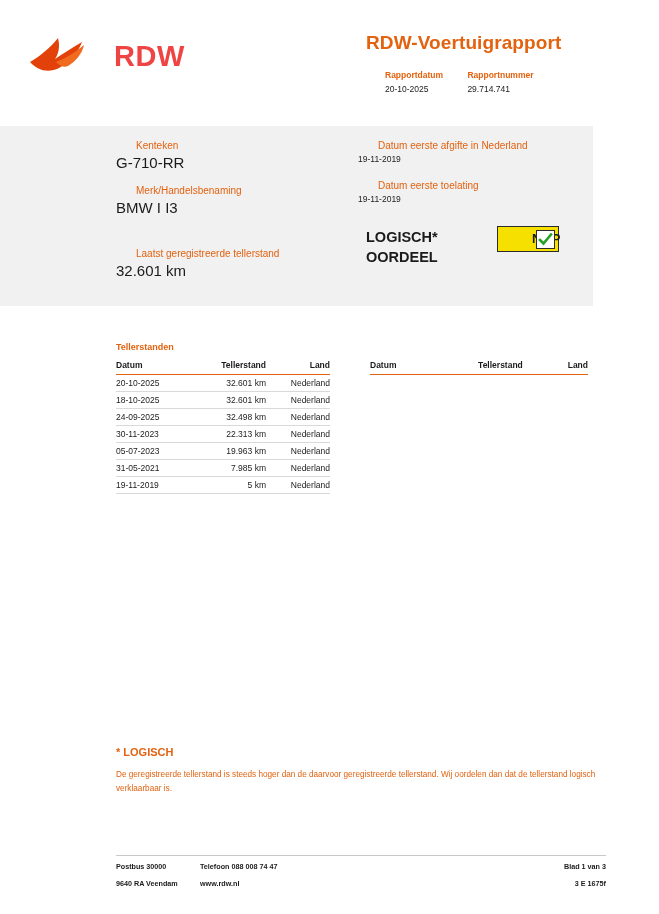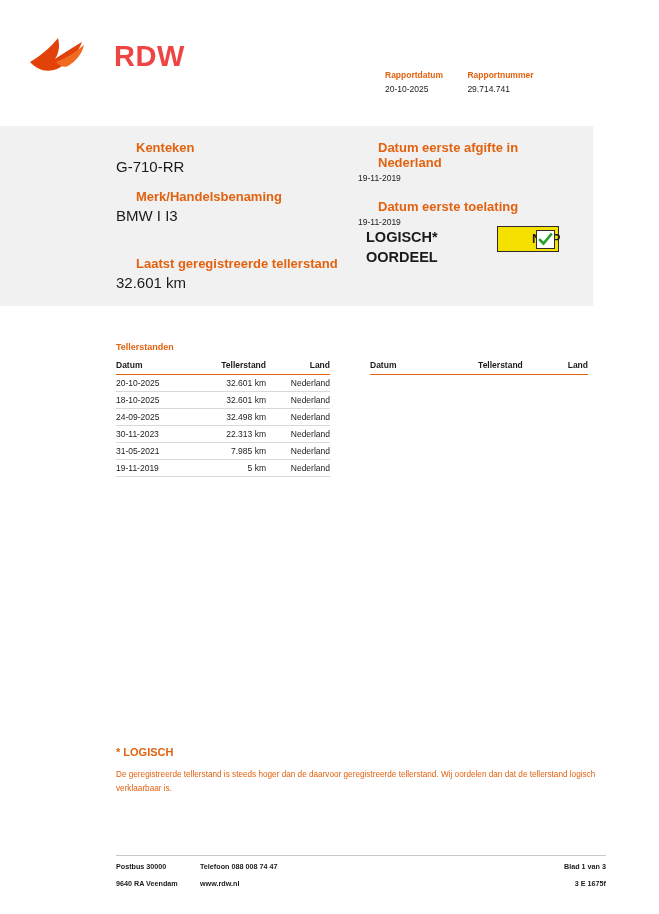--- a/index.html
+++ b/index.html
@@ -97,22 +97,22 @@
     width: 240px;
   }
   .band-right {
     position: absolute;
     left: 358px;
     top: 14px;
     width: 220px;
   }
   .fieldlabel {
     color: #e2620f;
-    font-weight: bold;
-    font-size: 13px;
+    font-weight: normal;
+    font-size: 10px;
     margin-bottom: 3px;
     padding-left: 20px;
   }
   .fieldvalue {
     font-size: 15px;
     color: #1b1b1b;
     margin-bottom: 14px;
   }
   .fieldvalue.small {
     font-size: 8.5px;
@@ -254,20 +254,21 @@
     <div class="logo-wrap">
       <div class="logo-mark">
         <svg width="78" height="44" viewBox="0 0 78 44">
           <path d="M4 30 C14 24 24 16 32 6 C34 14 33 21 29 27 C38 21 47 15 56 10 C52 21 44 30 33 36 C23 41 12 39 4 30 Z" fill="#e2420a"></path>
           <path d="M30 30 C40 26 50 20 58 13 C56 22 50 29 42 34 C38 36 34 34 30 30 Z" fill="#f06a20"></path>
         </svg>
       </div>
       <div class="logo-text">RDW</div>
     </div>
 
+    <div class="report-title">RDW-Voertuigrapport</div>
 
     <div class="meta-block">
       <div class="meta-col first">
         <div class="meta-label">Rapportdatum</div>
         <div class="meta-value">20-10-2025</div>
       </div>
       <div class="meta-col">
         <div class="meta-label">Rapportnummer</div>
         <div class="meta-value">29.714.741</div>
       </div>
@@ -333,20 +334,25 @@
           <td class="c-date">24-09-2025</td>
           <td class="c-read">32.498 km</td>
           <td class="c-land">Nederland</td>
         </tr>
         <tr>
           <td class="c-date">30-11-2023</td>
           <td class="c-read">22.313 km</td>
           <td class="c-land">Nederland</td>
         </tr>
         <tr>
+          <td class="c-date">05-07-2023</td>
+          <td class="c-read">19.963 km</td>
+          <td class="c-land">Nederland</td>
+        </tr>
+        <tr>
           <td class="c-date">31-05-2021</td>
           <td class="c-read">7.985 km</td>
           <td class="c-land">Nederland</td>
         </tr>
         <tr>
           <td class="c-date">19-11-2019</td>
           <td class="c-read">5 km</td>
           <td class="c-land">Nederland</td>
         </tr>
       </tbody>

